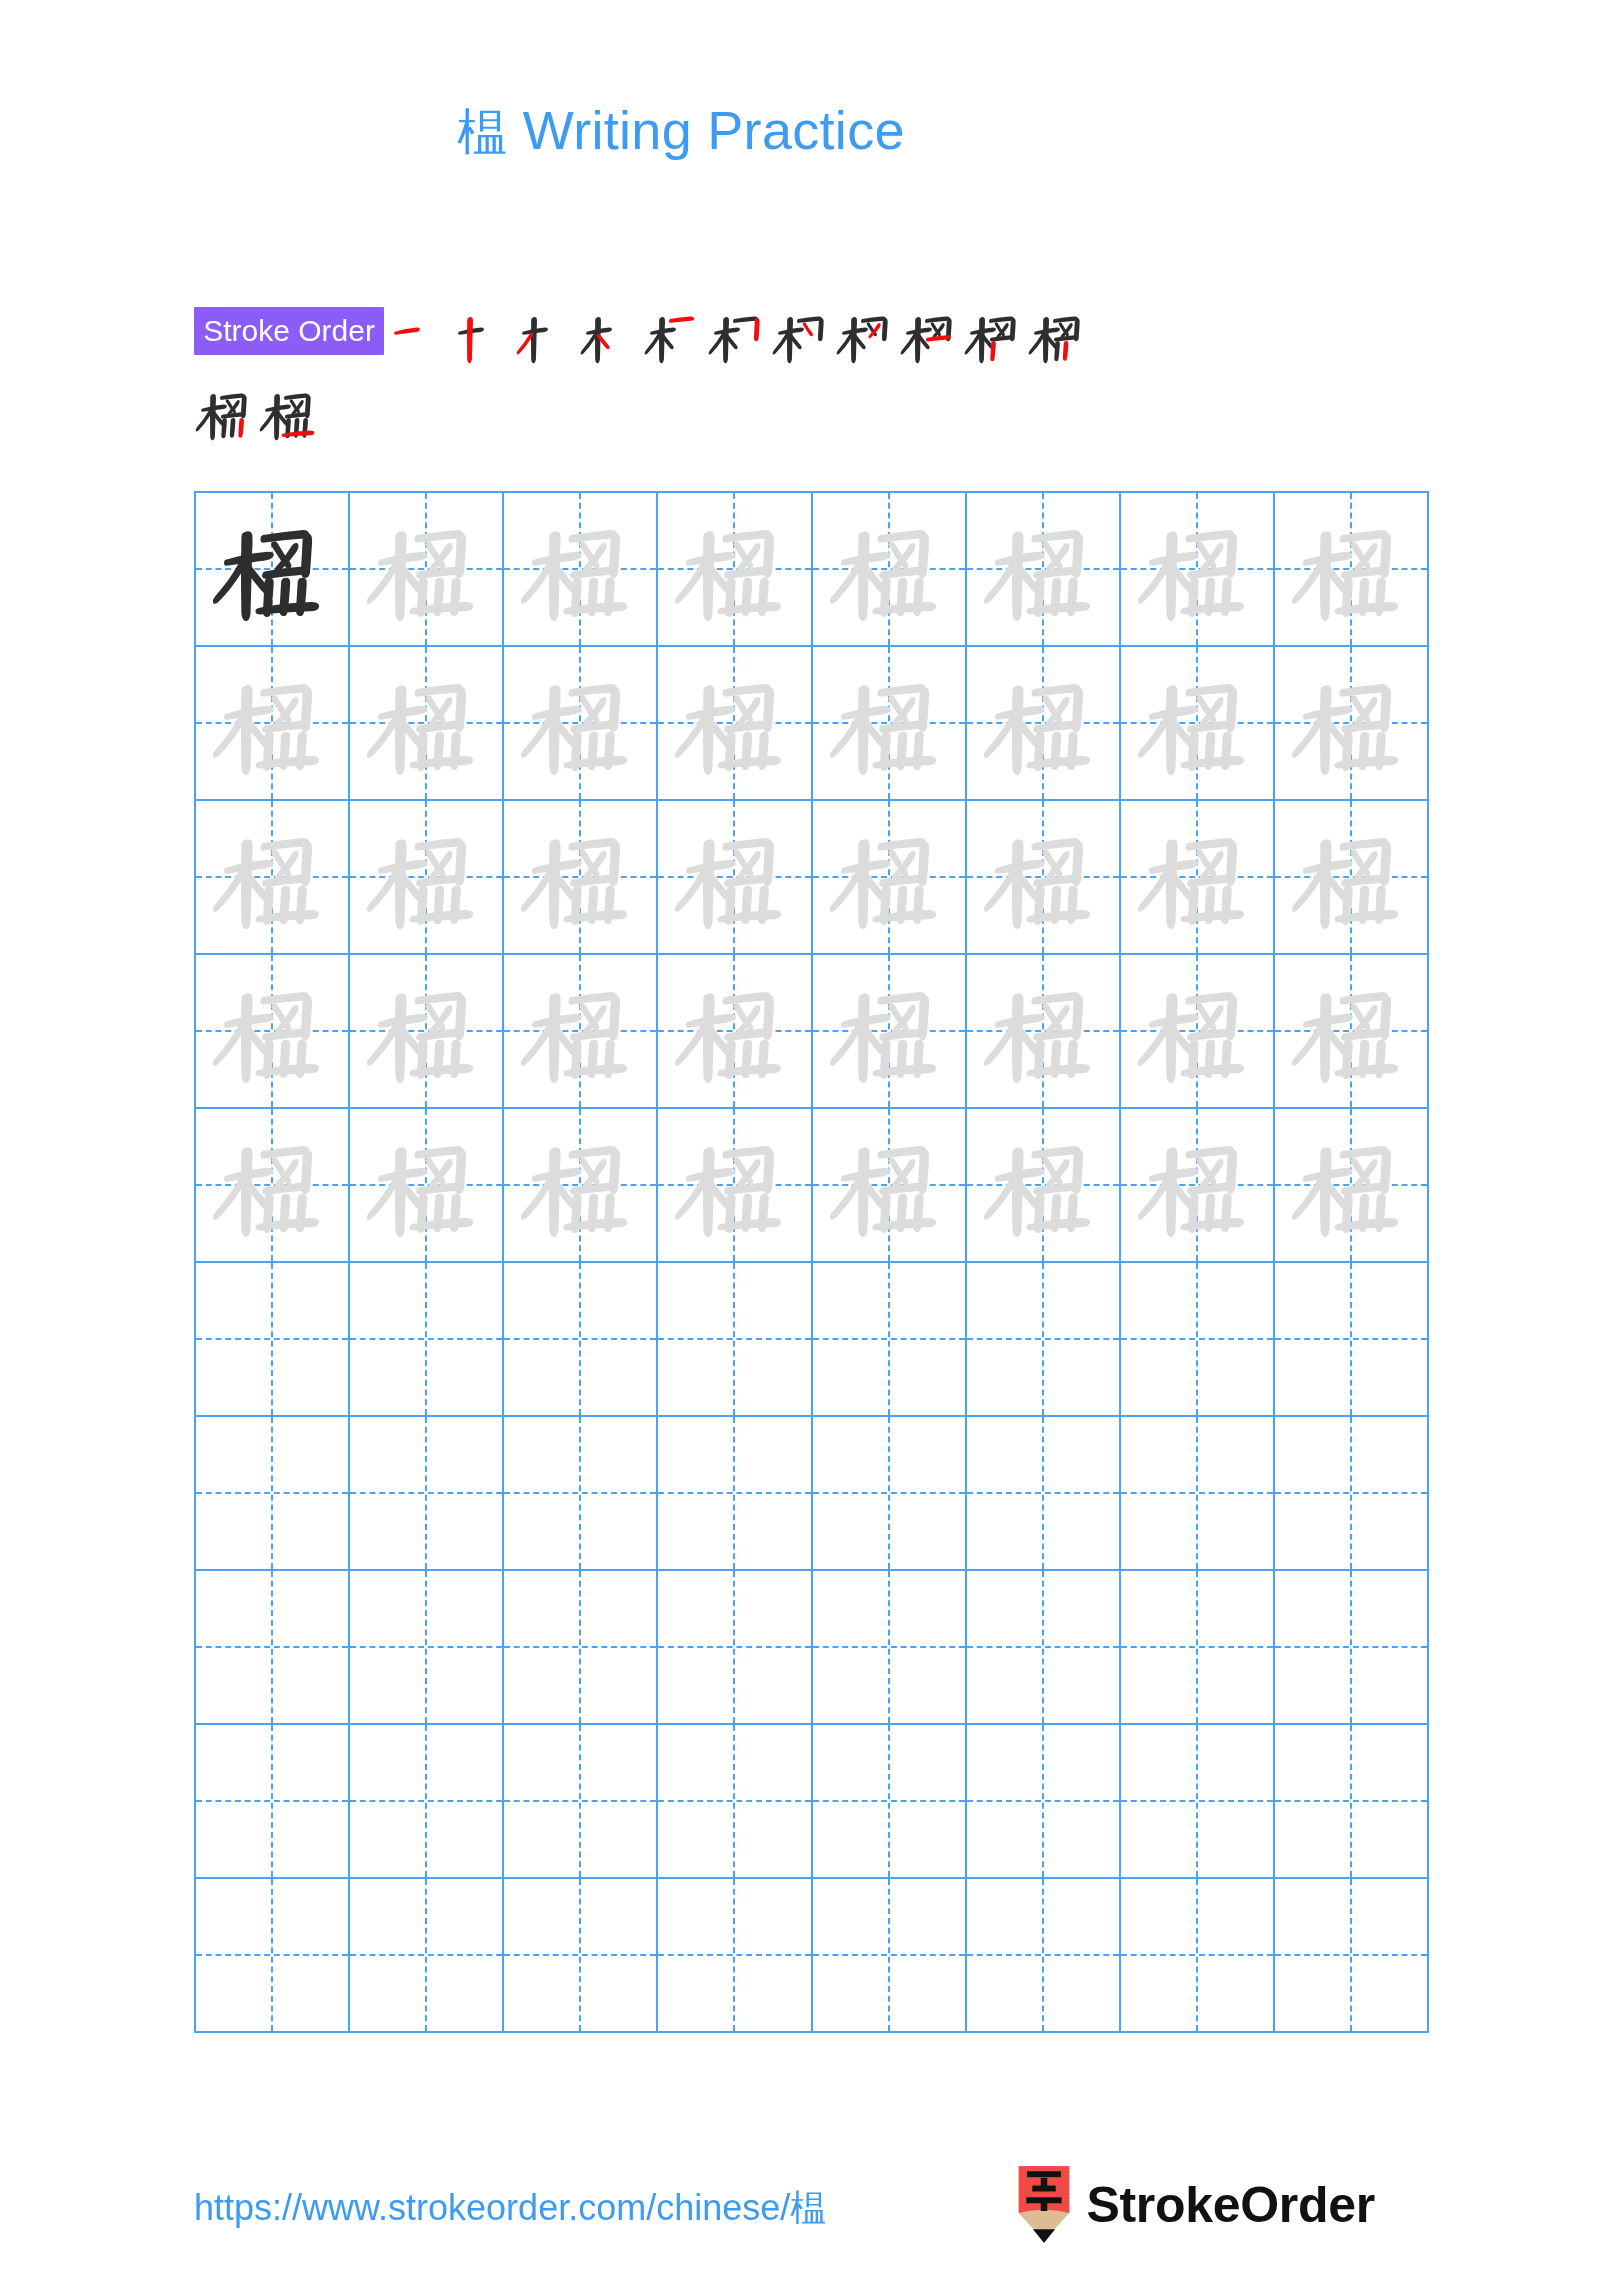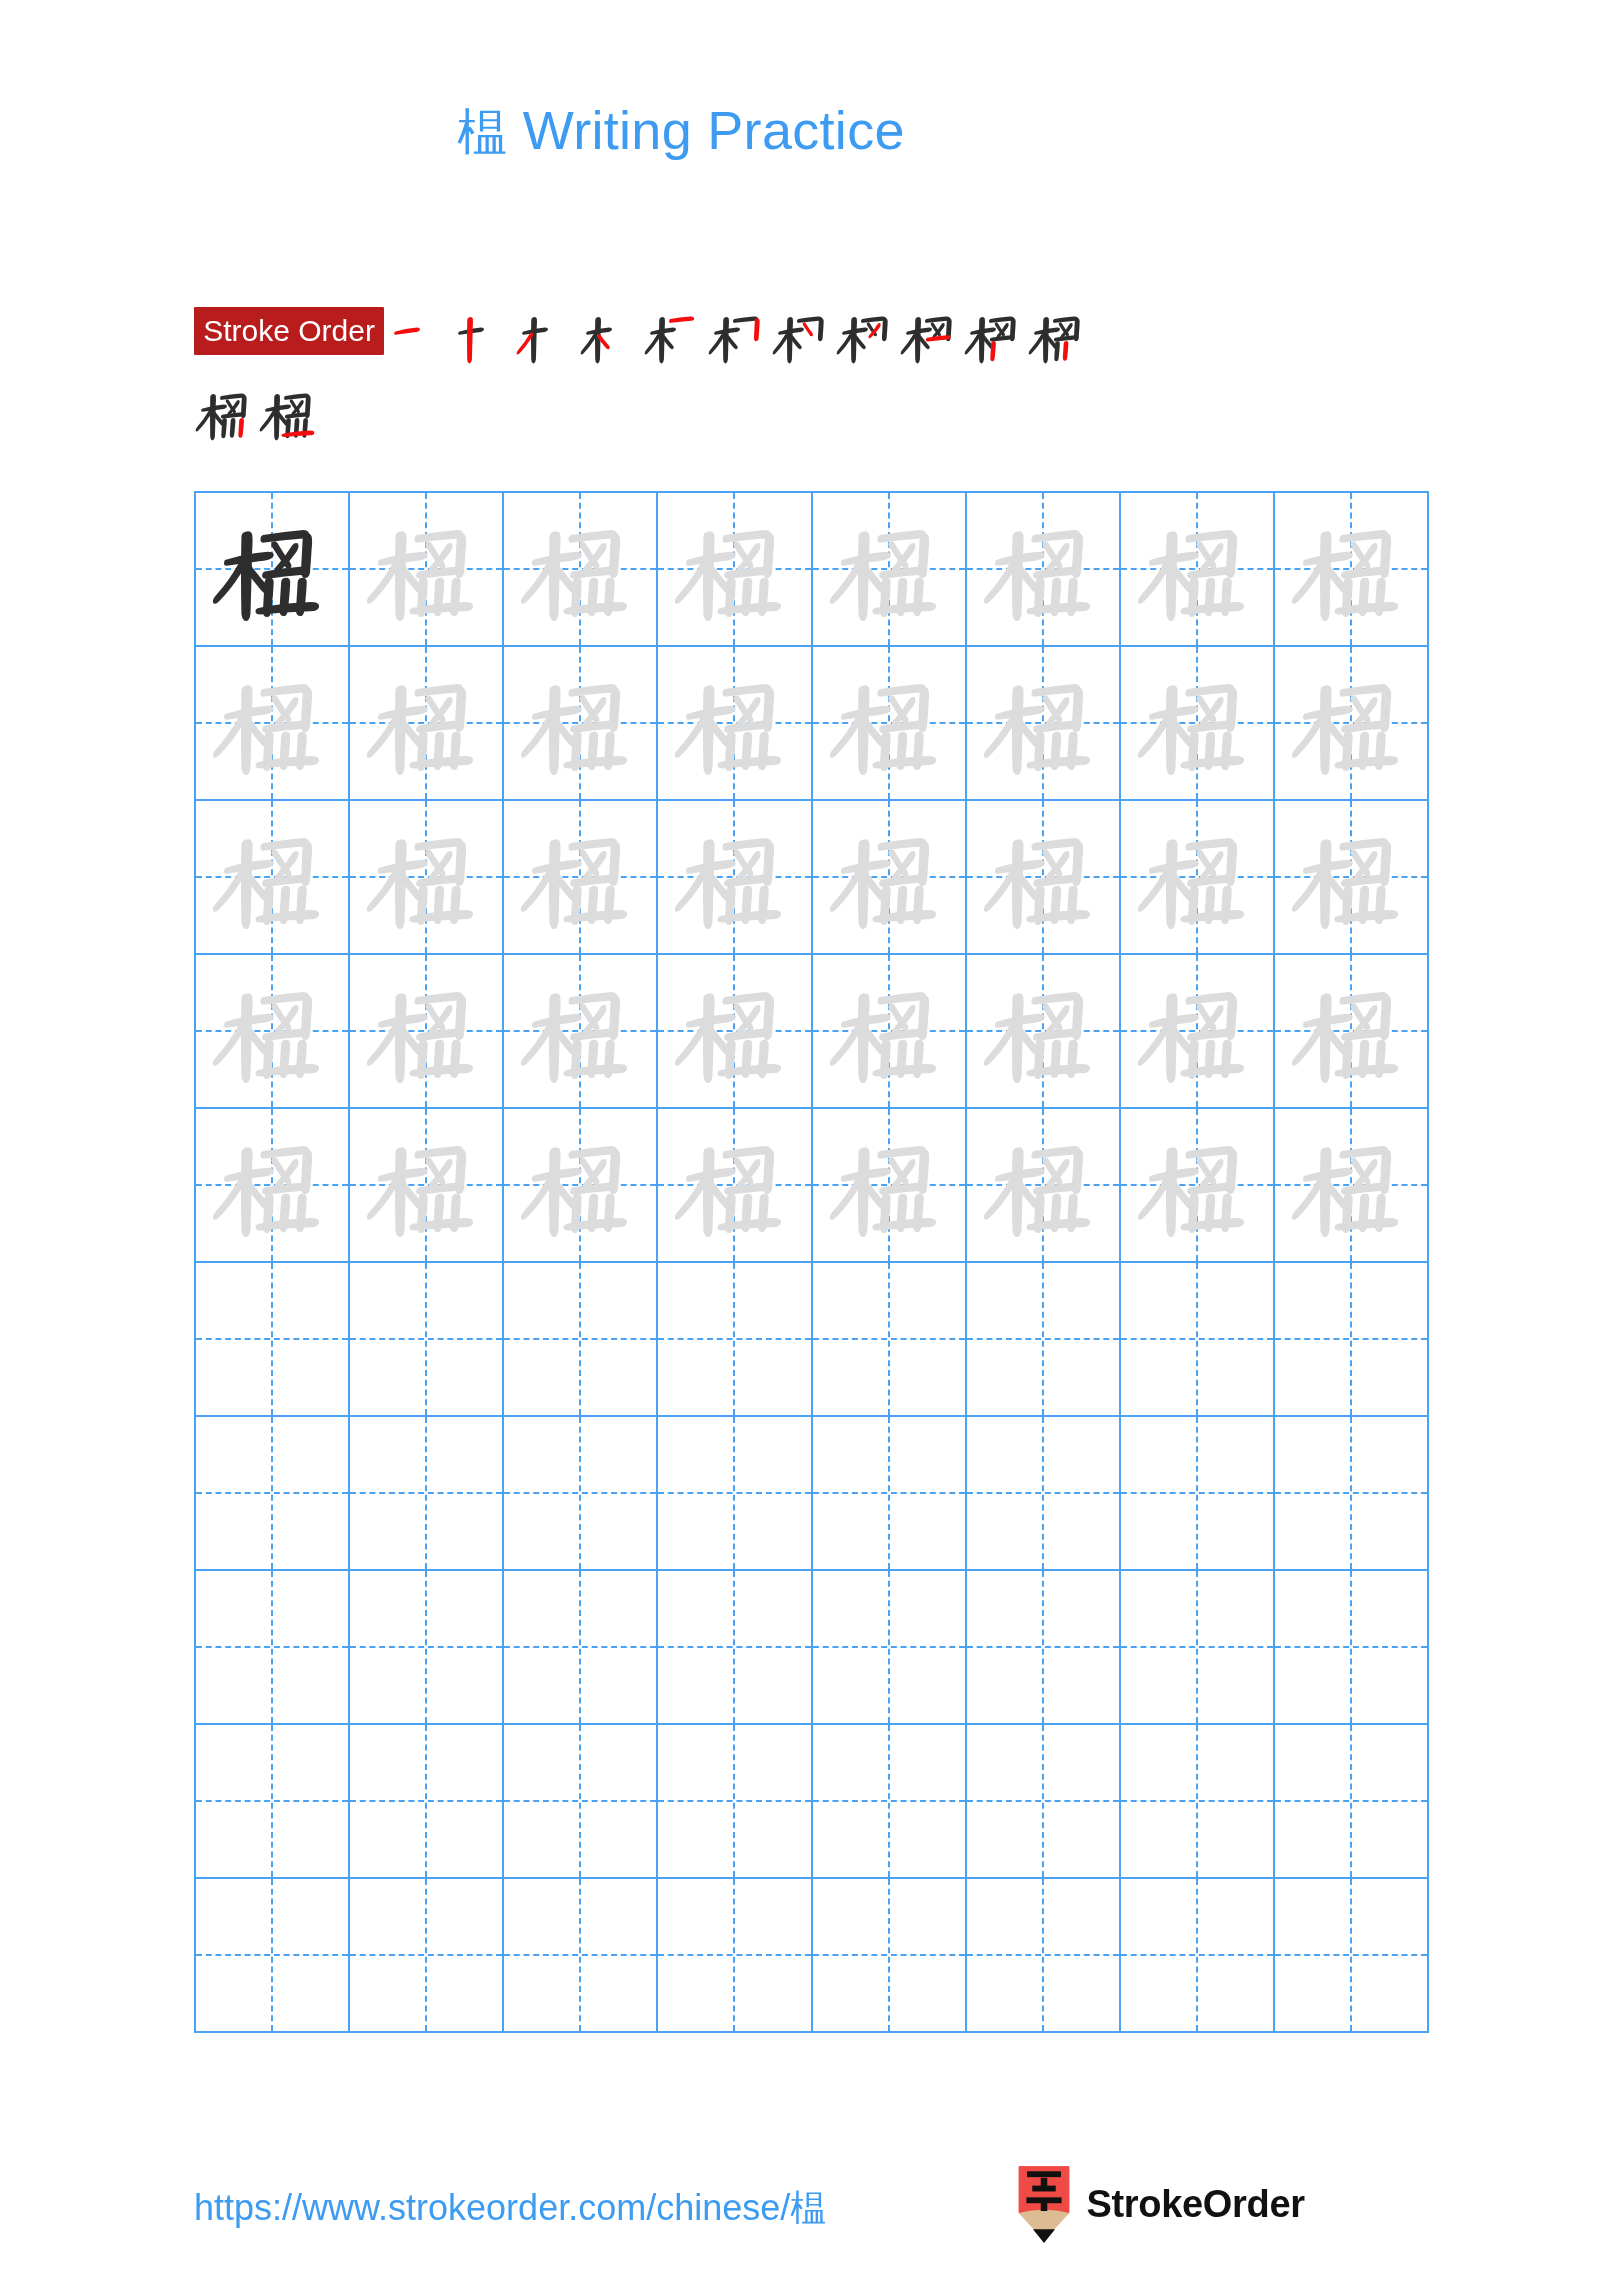--- a/index.html
+++ b/index.html
@@ -41,21 +41,21 @@
     top: 298px;
     width: 1243px;
   }
   .so-line {
     display: flex;
     align-items: flex-start;
     min-height: 77px;
   }
   #stroke-order-badge {
     display: inline-block;
-    background: #b91c1c;
+    background: #8b5cf6;
     color: #ffffff;
     font-size: 30px;
     line-height: 1;
     padding: 8.5px 9.2px 9.8px 9.2px;
     margin-top: 9.2px;
     margin-right: 2.6px;
     white-space: nowrap;
     border-radius: 1.3px;
     flex: 0 0 auto;
   }
@@ -163,21 +163,21 @@
     align-items: center;
     gap: 14.4px;
   }
   #brand-logo-icon {
     width: 56px;
     height: 77px;
     position: relative;
     flex: 0 0 auto;
   }
   #brand-name {
-    font-size: 38px;
+    font-size: 50px;
     font-weight: bold;
     color: #111111;
     letter-spacing: -0.3px;
     white-space: nowrap;
   }
 </style>
 </head>
 <body>
 
 <div id="page-title">

